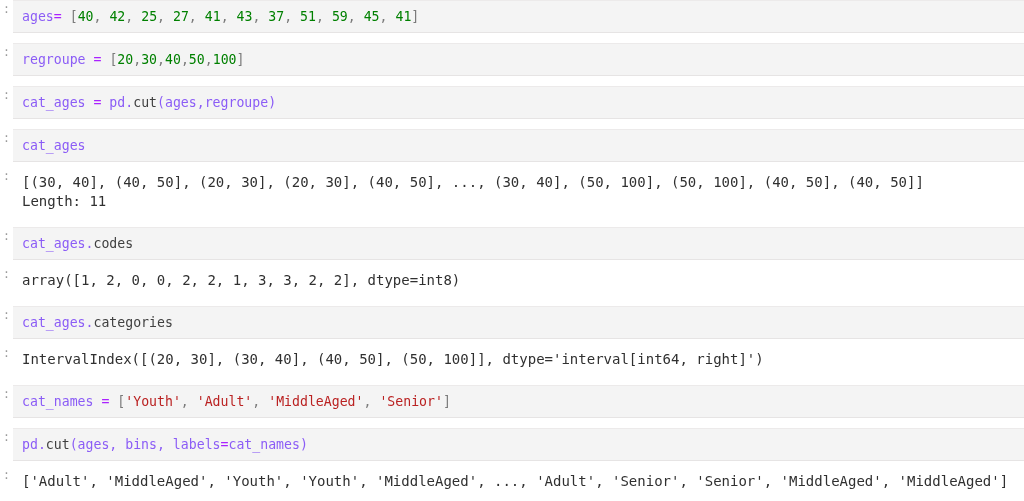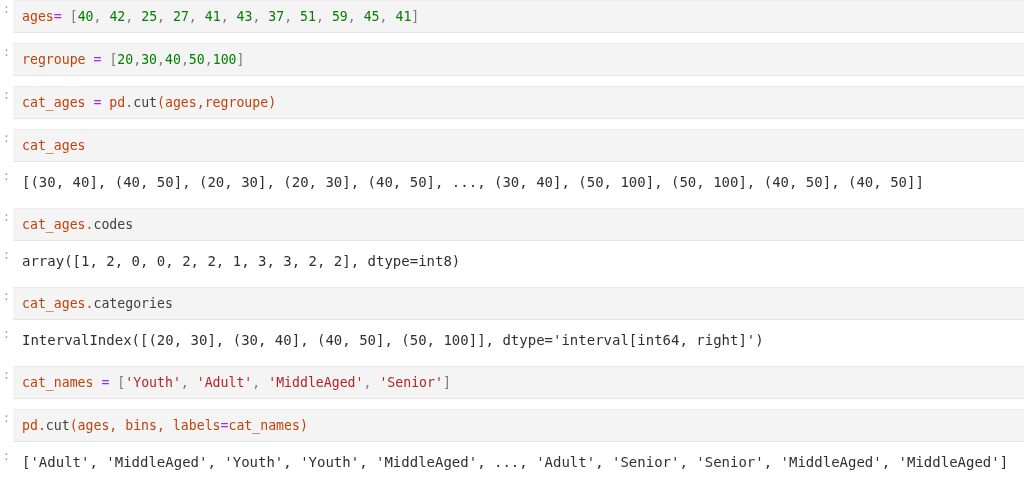--- a/index.html
+++ b/index.html
@@ -88,21 +88,21 @@
     width: 1024px;
     background: #ffffff;
   }
   .gap-sm {
     height: 5px;
     width: 1024px;
     background: #ffffff;
   }
 
   
-  .tok-plain    { color: #c2410c; }
+  .tok-plain    { color: #8b5cf6; }
   .tok-num      { color: #008000; }
   .tok-op       { color: #aa22ff; }
   .tok-fn       { color: #404040; }
   .tok-attr     { color: #404040; }
   .tok-str      { color: #ba2121; }
   .tok-punct    { color: #7a7a7a; }
 </style>
 </head>
 <body>
 
@@ -132,20 +132,21 @@
       <div class="prompt">:</div>
       <div class="cell-body">
         <div class="code-line"><span class="tok-plain">cat_ages</span></div>
       </div>
     </div>
     <div class="gap-sm"></div>
     <div class="cell cell-output">
       <div class="prompt">:</div>
       <div class="cell-body">
         <div class="out-line">[(30, 40], (40, 50], (20, 30], (20, 30], (40, 50], ..., (30, 40], (50, 100], (50, 100], (40, 50], (40, 50]]</div>
+        <div class="out-line">Length: 11</div>
       </div>
     </div>
     <div class="gap"></div>
     <div class="cell cell-input">
       <div class="prompt">:</div>
       <div class="cell-body">
         <div class="code-line"><span class="tok-plain">cat_ages.</span><span class="tok-attr">codes</span></div>
       </div>
     </div>
     <div class="gap-sm"></div>

